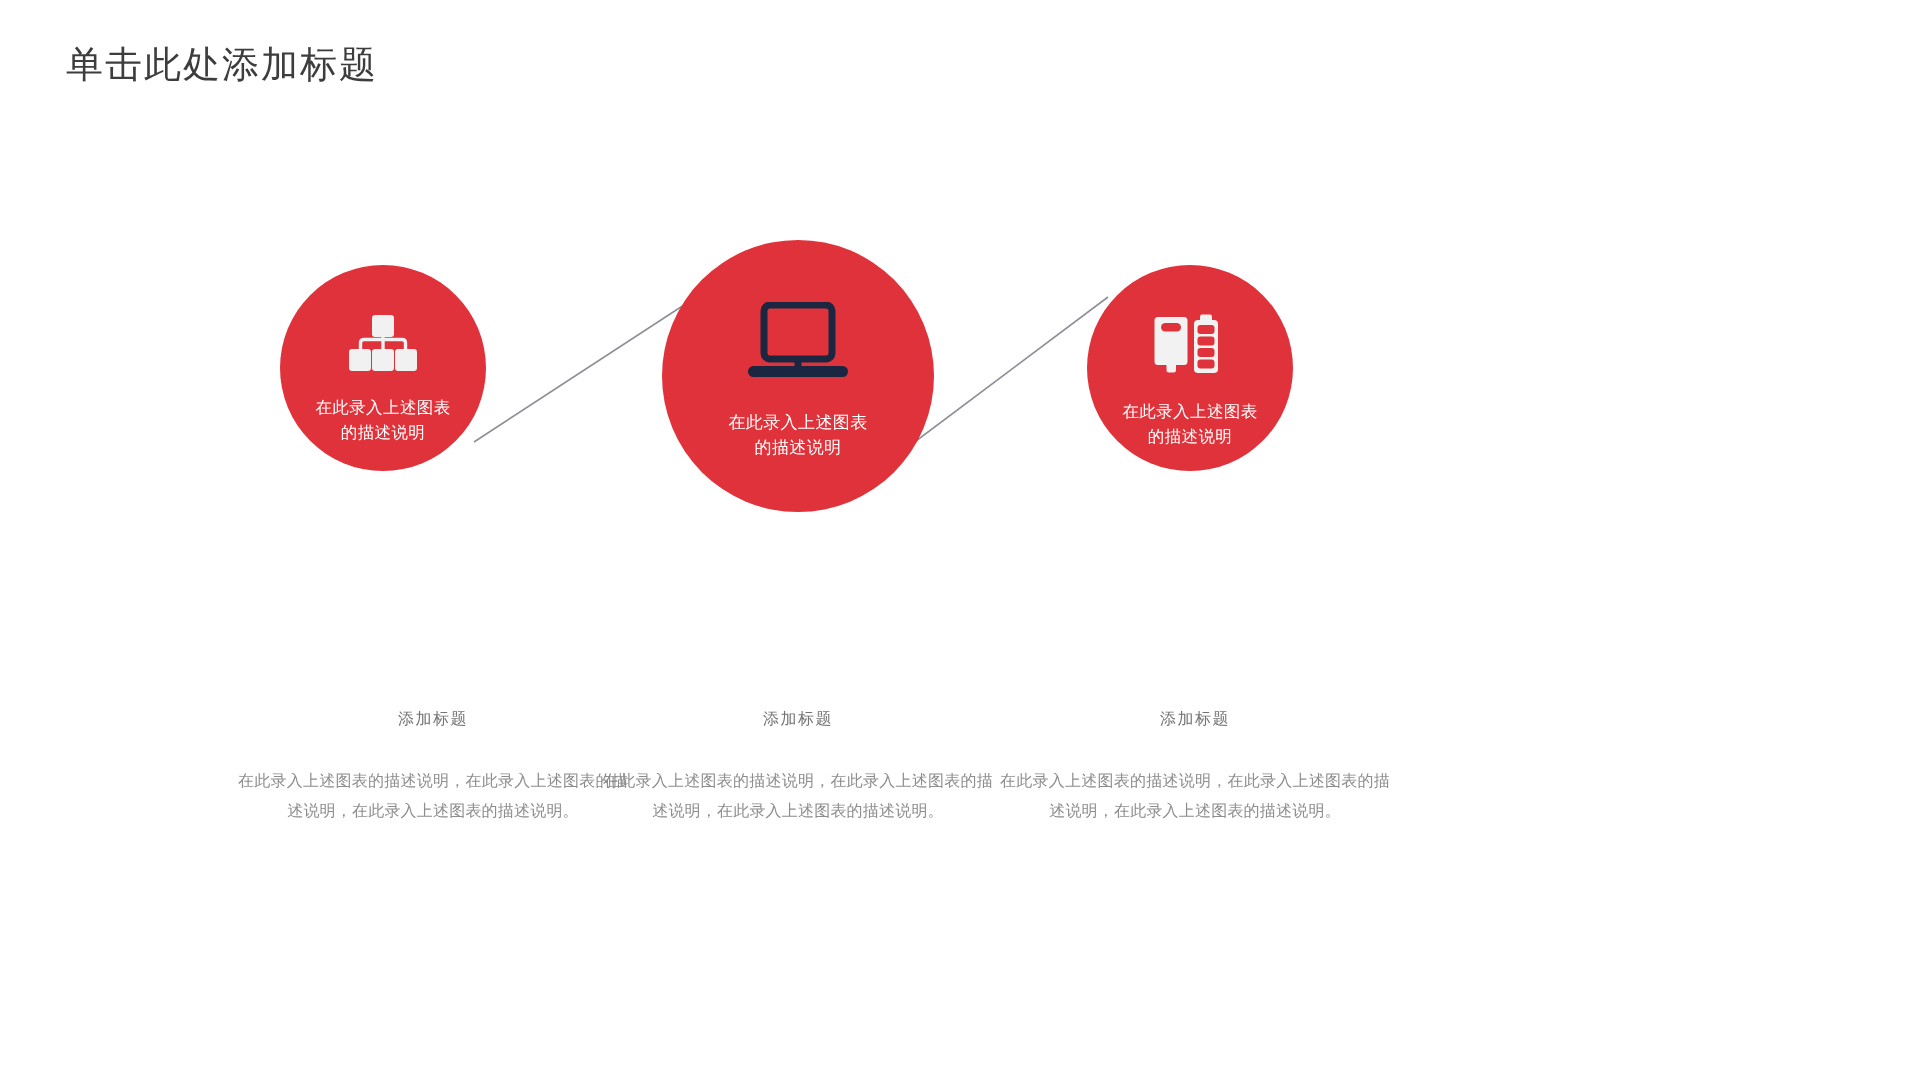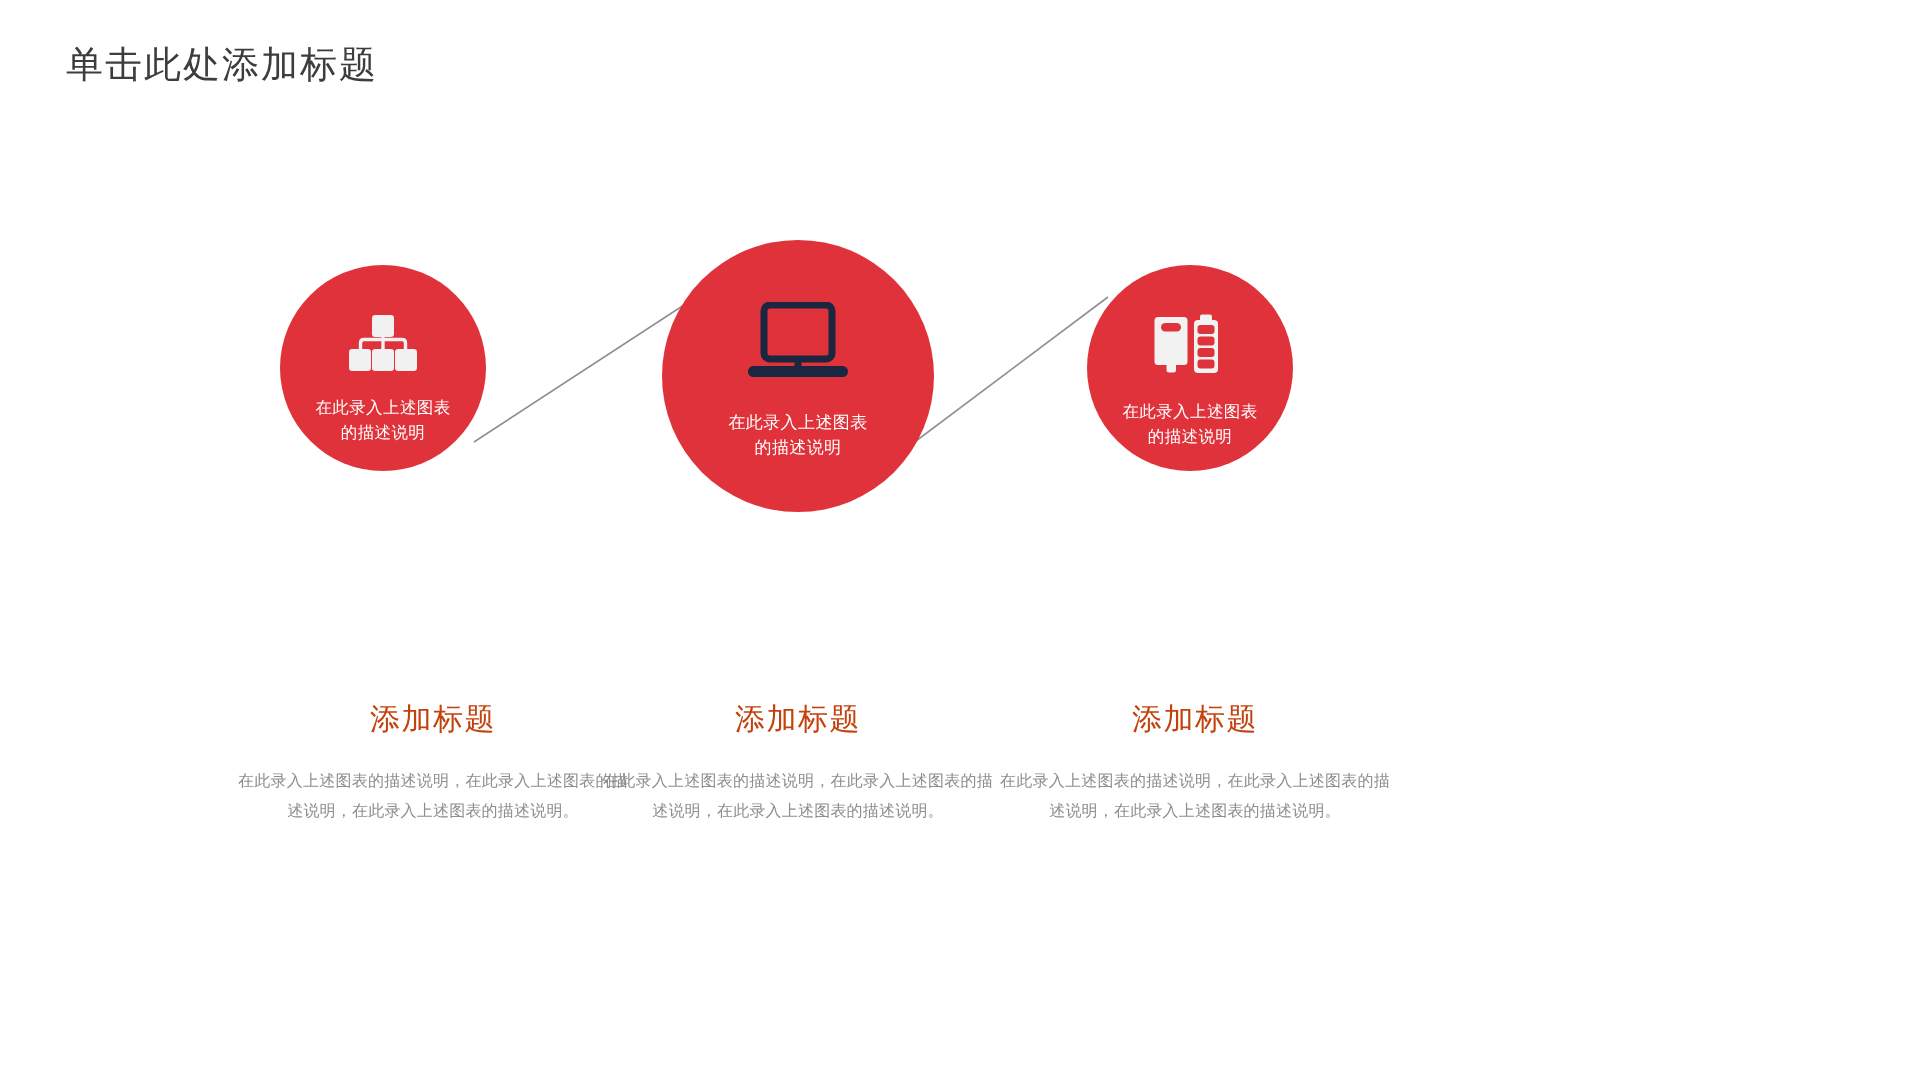--- a/index.html
+++ b/index.html
@@ -54,23 +54,23 @@
   }
   .circle.small .circle-caption{margin-top:22px;}
   .circle.large .circle-caption{margin-top:26px;font-size:17px;}
 
   
   .col{
     position:absolute;
     text-align:center;
   }
   .col-title{
-    font-size:30px;
+    font-size:16px;
     line-height:34px;
-    color:#c2410c;
+    color:#737373;
     letter-spacing:1.5px;
     margin:0 0 30px 0;
     font-weight:400;
   }
   .col-desc{
     font-size:16px;
     line-height:30px;
     color:#8d8d8d;
     text-align:justify;
     text-align-last:center;

